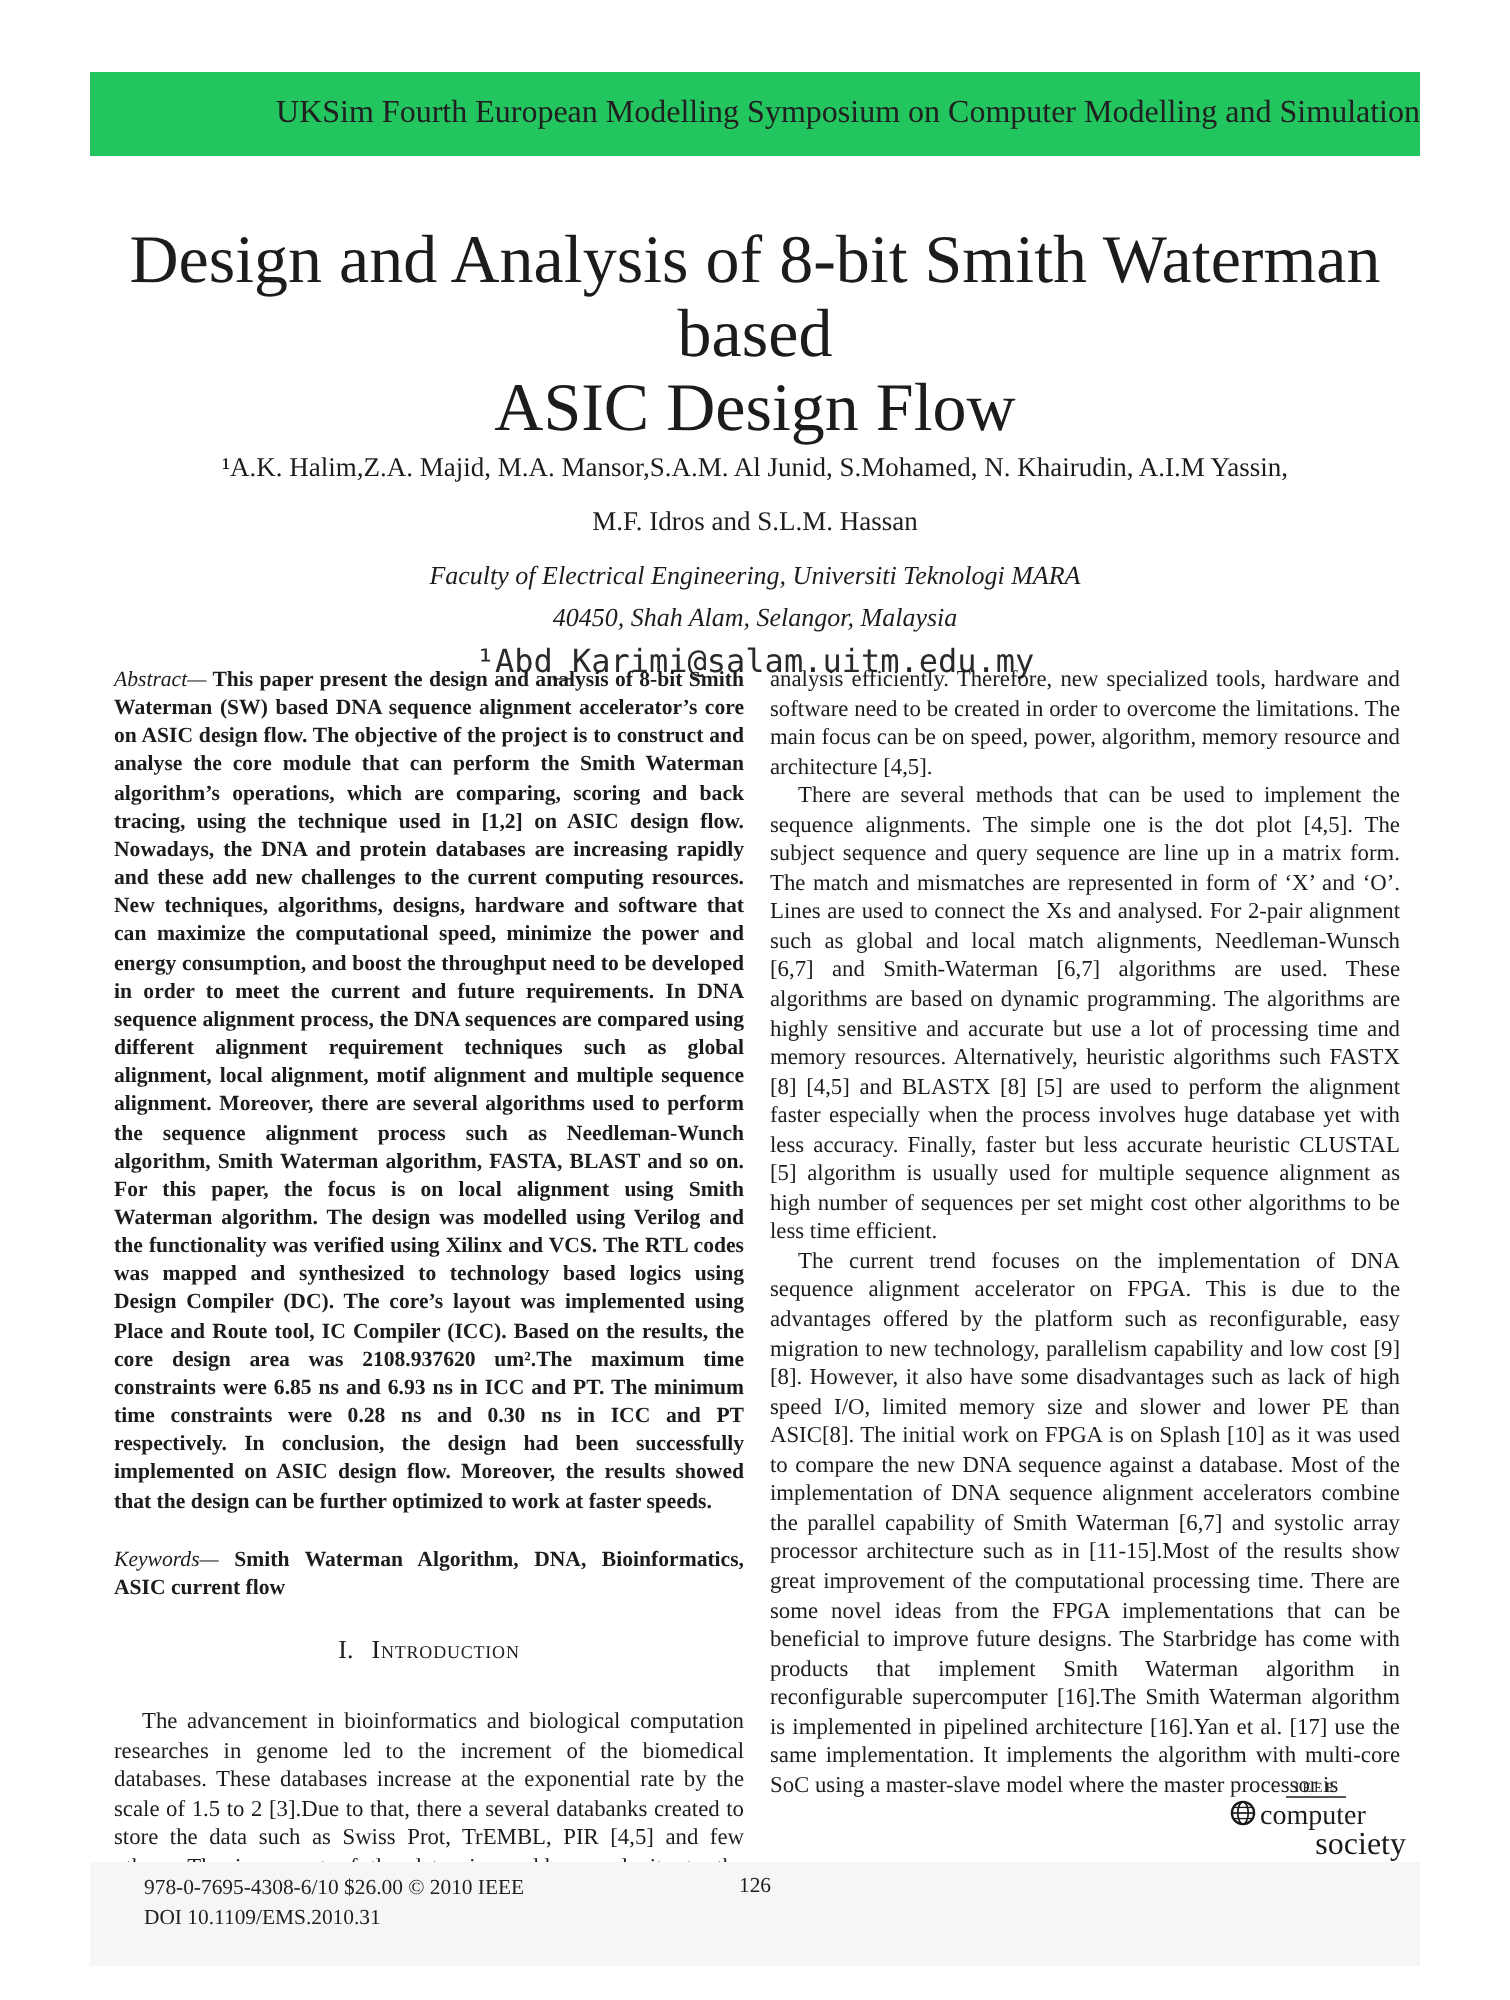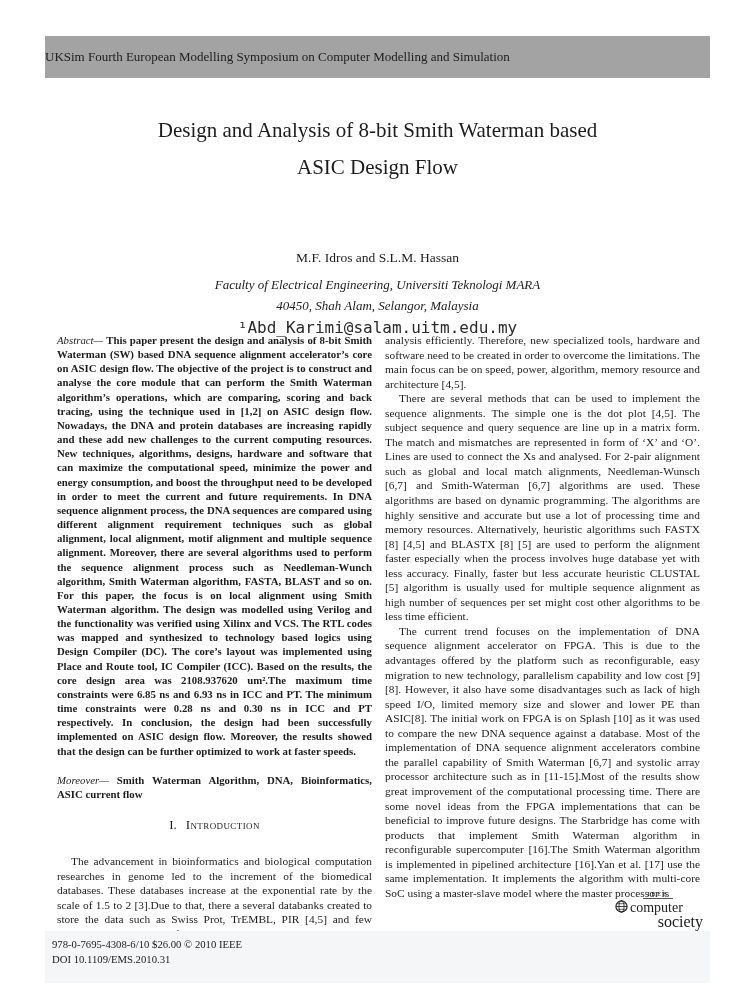--- a/index.html
+++ b/index.html
@@ -10,41 +10,41 @@
     height: 1000px;
     background: #ffffff;
     font-family: "Liberation Serif", serif;
     color: #1c1c1c;
     overflow: hidden;
   }
   .header-band {
     position: absolute;
     top: 36px; left: 45px;
     width: 665px; height: 42px;
-    background: #a3a3a3;
-    display: flex; align-items: center; justify-content: flex-start;
-    font-size: 13px;
+    background: #22c55e;
+    display: flex; align-items: center; justify-content: flex-end;
+    font-size: 16px;
     color: #202020;
   }
   .title-block {
     position: absolute;
     top: 112px; left: 57px; width: 641px;
     text-align: center;
-    font-size: 21px;
+    font-size: 34px;
     line-height: 37px;
     font-weight: normal;
   }
   .title-line { display: block; }
   .authors-block {
     position: absolute;
     top: 226px; left: 57px; width: 641px;
     text-align: center;
   }
   .authors-line1 { font-size: 13.5px; }
-  .authors-line2 { font-size: 13.5px; margin-top: 24px; }
+  .authors-line2 { font-size: 13.5px; margin-top: 11px; }
   .affiliation { font-size: 13px; font-style: italic; margin-top: 11px; }
   .address { font-size: 13px; font-style: italic; margin-top: 5px; text-align: center; }
   .email { font-size: 16px; font-family: "DejaVu Sans Mono", "Liberation Mono", monospace; margin-top: 4px; color: #2a2a2a; }
   .columns {
     position: absolute;
     top: 333px; left: 57px; width: 643px;
     display: flex; gap: 13px; justify-content: flex-end;
   }
   .col { width: 315px; }
   .abstract-para {
@@ -77,21 +77,21 @@
   }
   .indent { text-indent: 14px; }
   .footer-band {
     position: absolute;
     top: 931px; left: 45px;
     width: 665px; height: 52px;
     background: #f4f6f8;
   }
   .footer-left {
     position: absolute;
-    left: 52px; top: 937px;
+    left: 72px; top: 937px;
     font-size: 10.7px;
     line-height: 15px;
     color: #202020;
   }
   .footer-page {
     position: absolute;
     left: 0; top: 937px; width: 755px;
     text-align: center;
     font-size: 10.7px;
   }
@@ -132,47 +132,49 @@
   <div class="header-band">
     <span>UKSim Fourth European Modelling Symposium on Computer Modelling and Simulation</span>
   </div>
 
   <h1 class="title-block">
     <span class="title-line">Design and Analysis of 8-bit Smith Waterman based</span>
     <span class="title-line">ASIC Design Flow</span>
   </h1>
 
   <div class="authors-block">
+    <div class="authors-line1">¹A.K. Halim,Z.A. Majid, M.A. Mansor,S.A.M. Al Junid, S.Mohamed, N. Khairudin, A.I.M Yassin,</div>
     <div class="authors-line2">M.F. Idros and S.L.M. Hassan</div>
     <div class="affiliation">Faculty of Electrical Engineering, Universiti Teknologi MARA</div>
     <div class="address">40450, Shah Alam, Selangor, Malaysia</div>
     <div class="email">¹Abd_Karimi@salam.uitm.edu.my</div>
   </div>
 
   <div class="columns">
     <div class="col">
       <p class="abstract-para"><span class="para-label">Abstract—</span> <span>This paper present the design and analysis of 8-bit Smith Waterman (SW) based DNA sequence alignment accelerator’s core on ASIC design flow. The objective of the project is to construct and analyse  the core module that can perform the Smith Waterman algorithm’s operations, which are comparing, scoring and back tracing, using the technique used in [1,2] on ASIC design flow. Nowadays, the DNA and protein databases are increasing rapidly and these add new challenges to the current computing resources. New techniques, algorithms, designs, hardware and software that can maximize the computational speed, minimize the power and energy consumption, and boost the throughput need to be developed in order to meet the current and future requirements. In DNA sequence alignment process, the DNA sequences are compared using different alignment requirement techniques such as global alignment, local alignment, motif alignment and multiple sequence alignment. Moreover, there are several algorithms used to perform the sequence alignment process such as Needleman-Wunch algorithm, Smith Waterman algorithm, FASTA, BLAST and so on. For this paper, the focus is on local alignment using Smith Waterman algorithm. The design was modelled using Verilog and the functionality was verified using Xilinx and VCS. The RTL codes was mapped and synthesized to technology based logics using Design Compiler (DC). The core’s layout was implemented using Place and Route tool, IC Compiler (ICC). Based on the results, the core design area was 2108.937620 um².The maximum time constraints were 6.85 ns and 6.93 ns in ICC and PT. The minimum time constraints were 0.28 ns and 0.30 ns in ICC and PT respectively. In conclusion, the design had been successfully implemented on ASIC design flow. Moreover, the results showed that the design can be further optimized to work at faster speeds.</span></p>
-      <p class="keywords-para"><span class="para-label">Moreover—</span> <span>Smith Waterman Algorithm, DNA, Bioinformatics, ASIC current flow</span></p>
+      <p class="keywords-para"><span class="para-label">Keywords—</span> <span>Smith Waterman Algorithm, DNA, Bioinformatics, ASIC current flow</span></p>
       <h2 class="section-heading"><span class="section-number">I.</span><span class="small-caps">Introduction</span></h2>
       <p class="body-text indent">The advancement in bioinformatics and biological computation researches in genome led to the increment of the biomedical databases. These databases increase at the exponential rate by the scale of 1.5 to 2 [3].Due to that, there a several databanks created to store the data such as Swiss Prot, TrEMBL, PIR [4,5] and few others. The increment of the data sizes adds complexity to the current computing methods and resources as it might not be able to perform the scientific</p>
     </div>
     <div class="col">
       <p class="body-text">analysis efficiently.  Therefore, new specialized tools, hardware and software need to be created in order to overcome the limitations.  The main focus can be on speed, power, algorithm, memory resource and architecture [4,5].</p>
       <p class="body-text indent">There are several methods that can be used to implement the sequence alignments. The simple one is the dot plot [4,5]. The subject sequence and query sequence are line up in a matrix form. The match and mismatches are represented in form of ‘X’ and ‘O’. Lines are used to connect the Xs and analysed. For 2-pair alignment such as global and local match alignments, Needleman-Wunsch [6,7] and Smith-Waterman [6,7] algorithms are used. These algorithms are based on dynamic programming. The algorithms are highly sensitive and accurate but use a lot of processing time and memory resources.  Alternatively, heuristic algorithms such FASTX [8] [4,5] and BLASTX [8] [5] are used to perform the alignment faster especially when the process involves huge database yet with less accuracy. Finally, faster but less accurate heuristic CLUSTAL [5] algorithm is usually used for multiple sequence alignment as high number of sequences per set might cost other algorithms to be less time efficient.</p>
       <p class="body-text indent">The current trend focuses on the implementation of DNA sequence alignment accelerator on FPGA.  This is due to the advantages offered by the platform such as reconfigurable, easy migration to new technology, parallelism capability and low cost [9] [8]. However, it also have some disadvantages such as lack of high speed I/O, limited memory size and slower and lower PE than ASIC[8]. The initial work on FPGA is on Splash [10] as it was used to compare the new DNA sequence against a database. Most of the implementation of DNA sequence alignment accelerators combine the parallel capability of Smith Waterman [6,7] and systolic array processor architecture such as in [11-15].Most of the results show great improvement of the computational processing time. There are some novel ideas from the FPGA implementations that can be beneficial to improve future designs. The Starbridge has come with products that implement Smith Waterman algorithm in reconfigurable supercomputer [16].The Smith Waterman algorithm is implemented in pipelined architecture [16].Yan et al. [17] use the same implementation. It implements the algorithm with multi-core SoC using a master-slave model where the master processor is</p>
     </div>
   </div>
 
   <div class="footer-band"></div>
 
   <div class="footer-left">
     <div>978-0-7695-4308-6/10 $26.00 © 2010 IEEE</div>
     <div>DOI 10.1109/EMS.2010.31</div>
   </div>
 
+  <div class="footer-page">126</div>
 
   <div class="ieee-logo">
     <div class="ieee-top">IEEE</div>
     <div class="ieee-mid">
       <span class="globe-icon">
         <svg width="13" height="13" viewBox="0 0 14 14">
           <circle cx="7" cy="7" r="6" fill="none" stroke="#1a1a1a" stroke-width="1.2"></circle>
           <ellipse cx="7" cy="7" rx="2.8" ry="6" fill="none" stroke="#1a1a1a" stroke-width="0.9"></ellipse>
           <line x1="1" y1="7" x2="13" y2="7" stroke="#1a1a1a" stroke-width="0.9"></line>
           <line x1="2" y1="4" x2="12" y2="4" stroke="#1a1a1a" stroke-width="0.7"></line>

